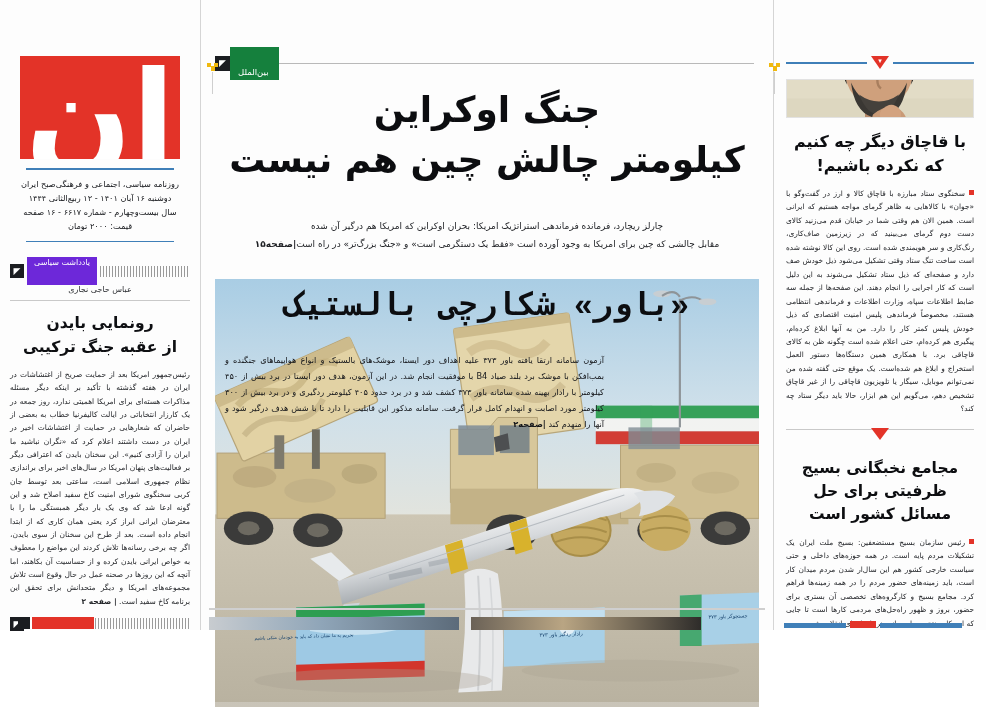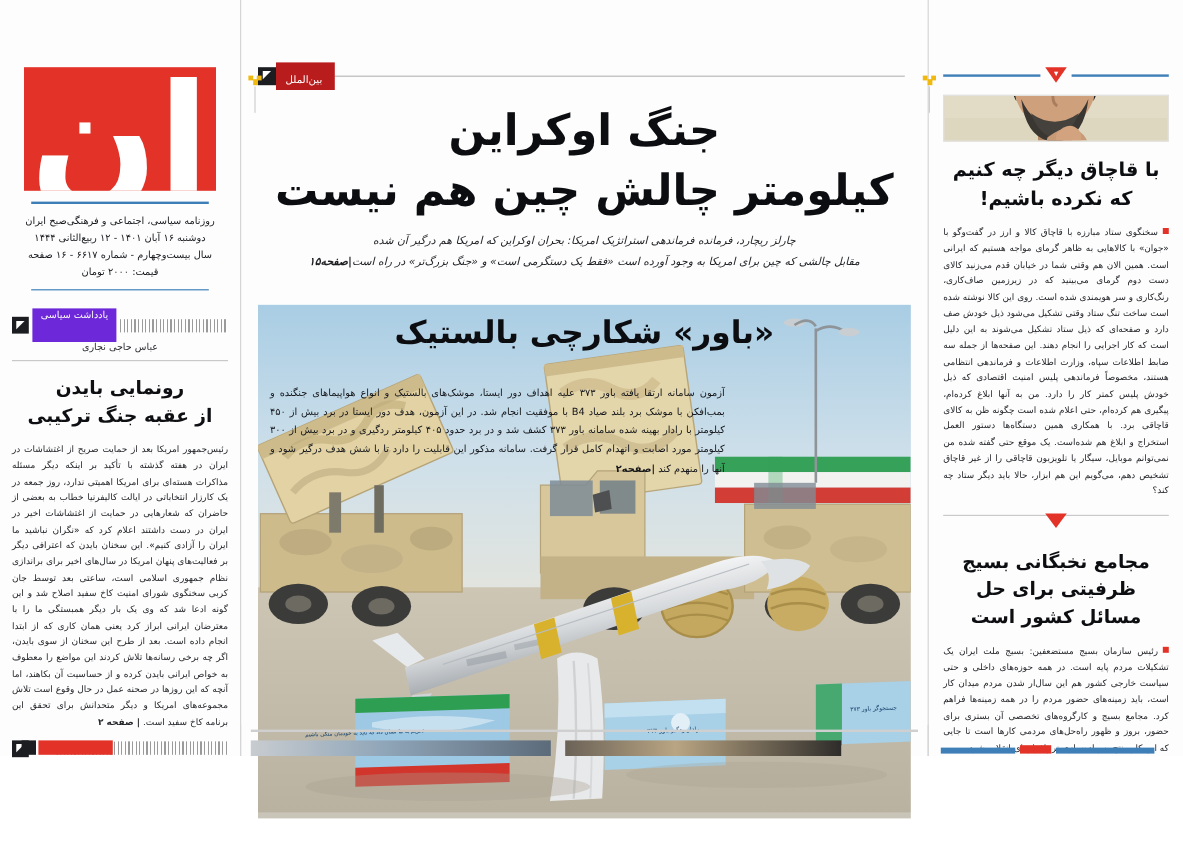--- a/index.html
+++ b/index.html
@@ -167,24 +167,24 @@
   .intl-icon {
     width: 15px; height: 15px;
     background: #1b1d21;
     color: #fff;
     font-size: 9px;
     line-height: 15px;
     text-align: center;
     flex: 0 0 15px;
   }
   .intl-badge {
-    background: #b91c1c;
+    background: #15803d;
     color: #fff;
     font-size: 8.5px;
-    padding: 10px 10px 3px 8px;
+    padding: 20px 10px 3px 8px;
     white-space: nowrap;
   }
   .intl-rule {
     flex: 1 1 auto;
     height: 1px;
     background: #b9b9b9;
     margin-right: 5px;
   }
 
   .main-headline {
@@ -195,24 +195,23 @@
     margin-top: 15px;
   }
   .hl-1 { font-size: 36px; line-height: 1.32; letter-spacing: -0.5px; }
   .hl-2 { font-size: 36px; line-height: 1.32; letter-spacing: -0.5px; margin-top: 2px; }
 
   .main-lead {
     text-align: center;
     font-size: 9px;
     line-height: 1.95;
     color: #1d1f23;
-    margin-top: 10px;
+    margin-top: 35px;
     direction: rtl;
     padding: 0 14px;
-    font-style: italic;
   }
   .main-lead .ref { font-weight: bold; }
 
   .center-divider {
     height: 1px;
     background: #c9c9c9;
     margin: 14px 0 0 0;
   }
 
   
@@ -233,25 +232,26 @@
   .photo-overlay-text {
     position: absolute;
     top: 6px;
     right: 10px;
     left: 10px;
     z-index: 6;
     direction: rtl;
     text-align: right;
   }
   .photo-title {
-    font-size: 26px;
+    font-size: 32px;
     font-weight: bold;
     color: #0c0d10;
     line-height: 1.4;
     text-align: center;
+    font-family: Liberation Mono, monospace;
   }
   .photo-lead {
     font-size: 8.2px;
     line-height: 1.95;
     color: #14161a;
     margin-top: 23px;
     text-align: justify;
     padding-right: 145px;
   }
   .photo-lead .ref { font-weight: bold; white-space: nowrap; }

